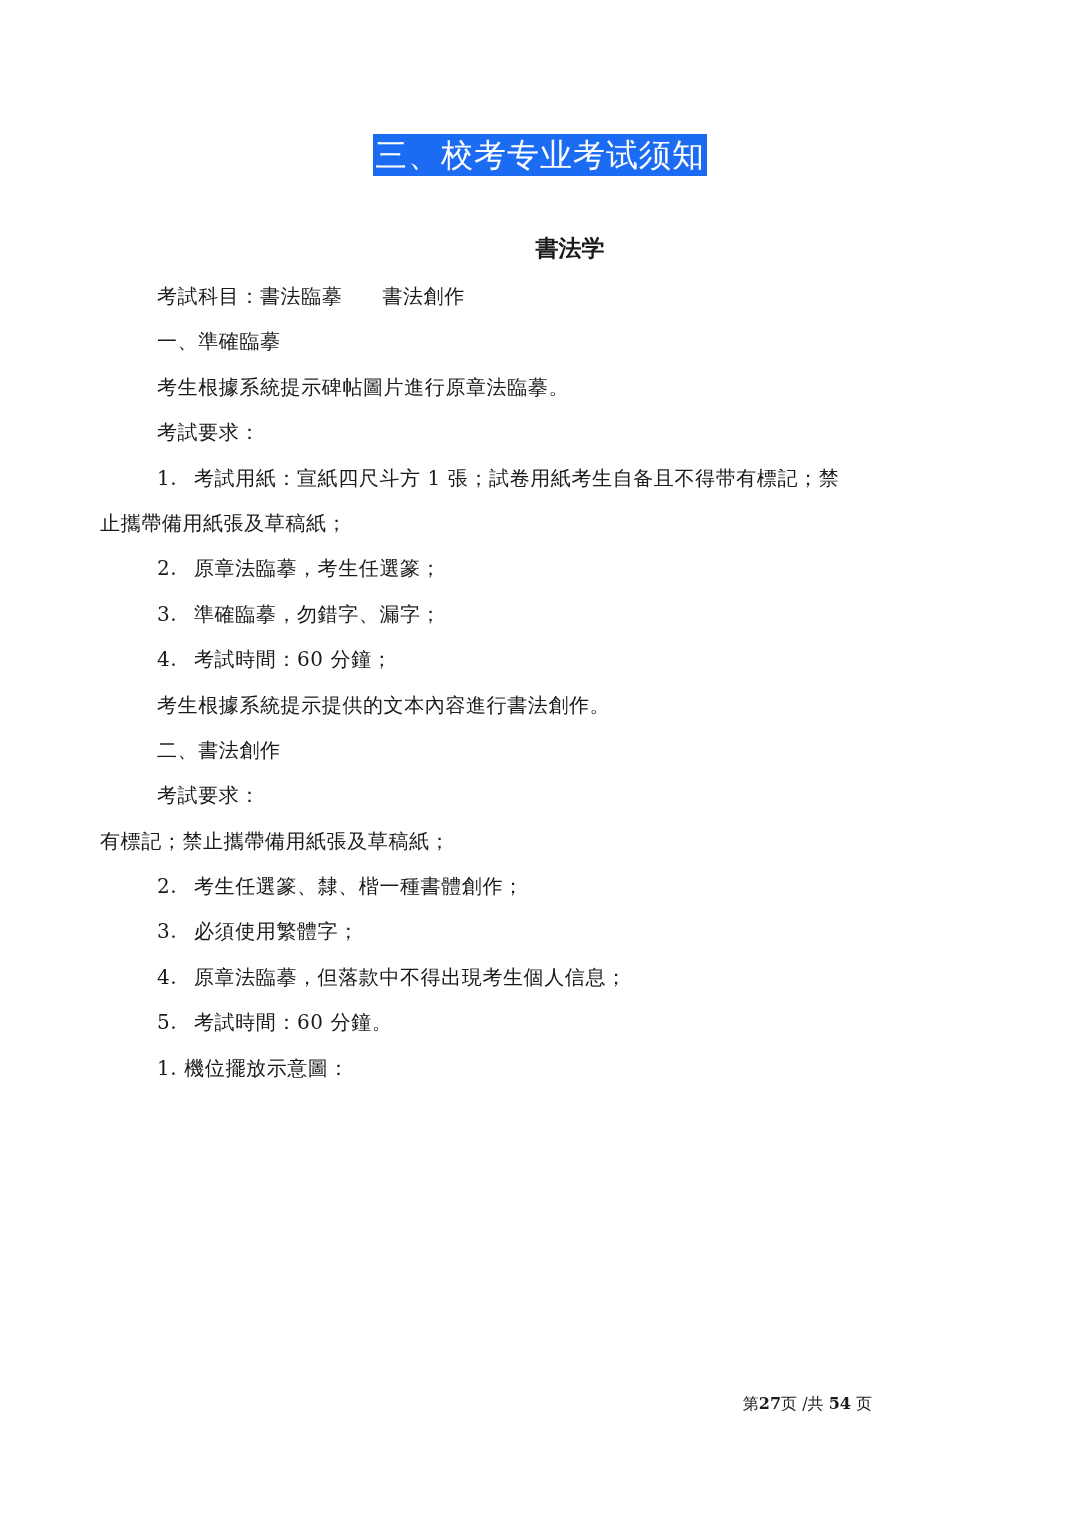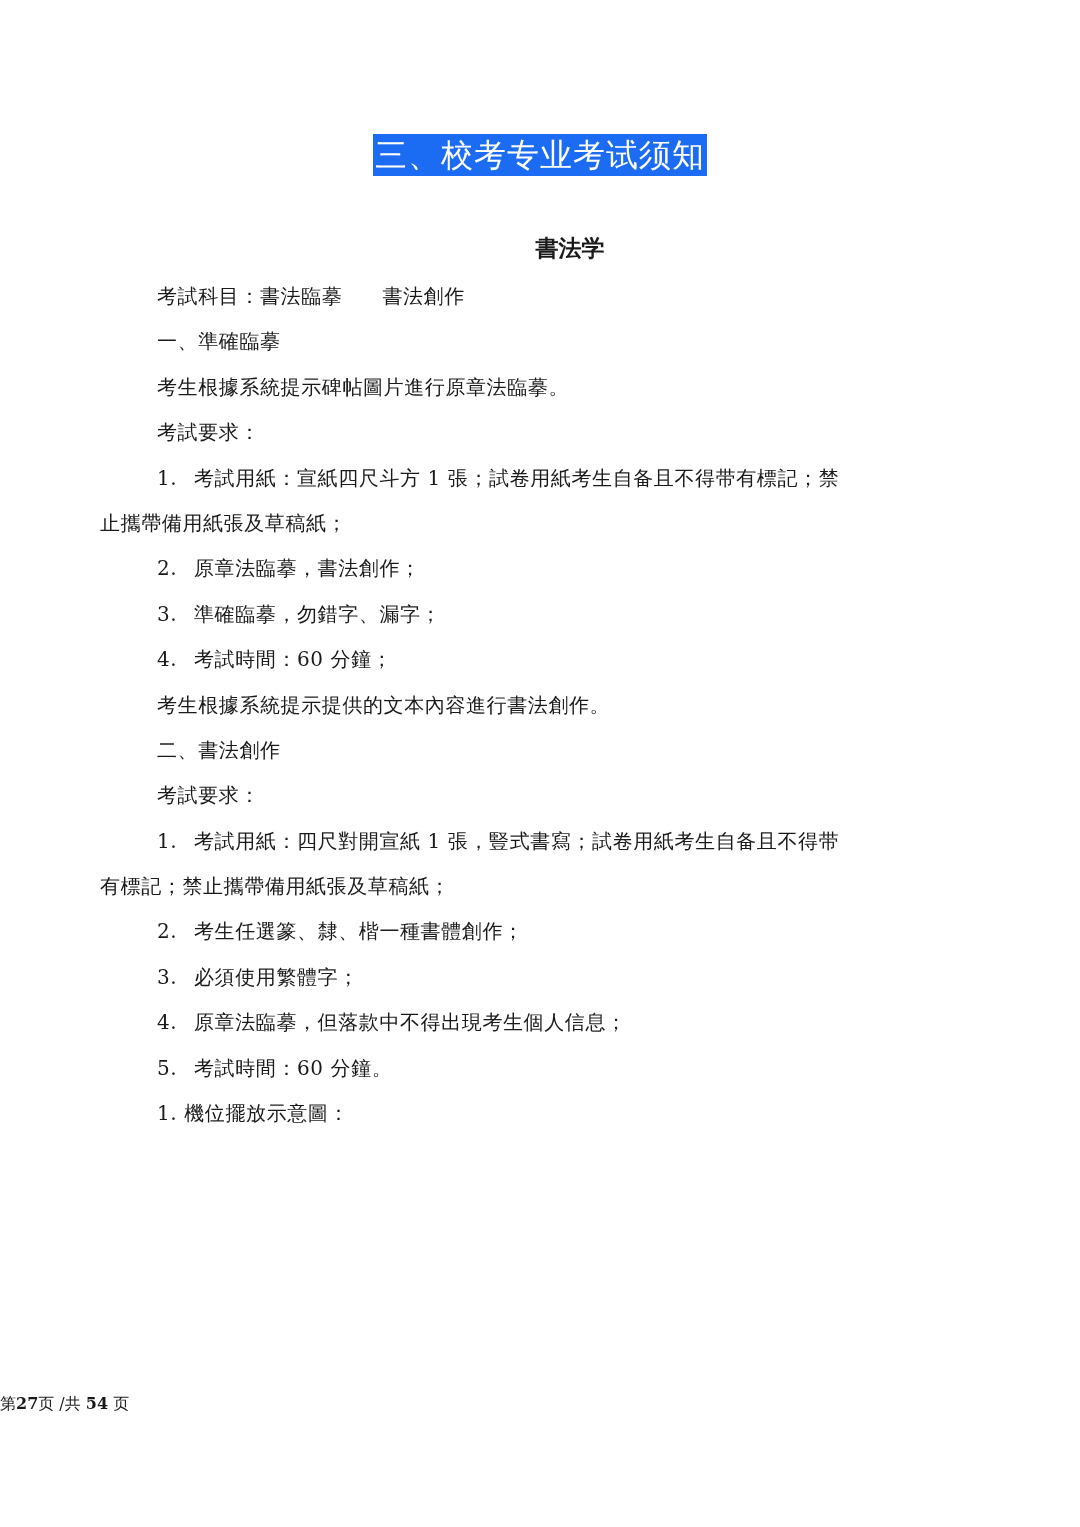--- a/index.html
+++ b/index.html
@@ -61,21 +61,21 @@
     .item-num {
       display: inline-block;
       width: 37px;
     }
     .gap { display: inline-block; width: 40px; }
     .footer {
       position: absolute;
       top: 1393px;
       left: 0;
       width: 872px;
-      text-align: left;
+      text-align: right;
       font-size: 16px;
       line-height: 22px;
       font-family: "DejaVu Serif", "Liberation Serif", serif;
     }
     .footer b { font-weight: bold; }
   </style>
 </head>
 <body>
 
 <div class="page-title-wrap">
@@ -93,36 +93,33 @@
   <div class="line indent">一、準確臨摹</div>
   <div class="line indent">考生根據系統提示碑帖圖片進行原章法臨摹。</div>
   <div class="line indent">考試要求：</div>
 
   <div class="line indent">
     <span class="item-num">1.</span><span>考試用紙：宣紙四尺斗方 1 張；試卷用紙考生自备且不得带有標記；禁</span>
   </div>
   <div class="line">止攜帶備用紙張及草稿紙；</div>
 
   <div class="line indent">
-    <span class="item-num">2.</span><span>原章法臨摹，書法創作；</span>
+    <span class="item-num">2.</span><span>原章法臨摹，考生任選篆；</span>
   </div>
   <div class="line indent">
     <span class="item-num">3.</span><span>準確臨摹，勿錯字、漏字；</span>
   </div>
   <div class="line indent">
     <span class="item-num">4.</span><span>考試時間：60 分鐘；</span>
   </div>
 
   <div class="line indent">考生根據系統提示提供的文本內容進行書法創作。</div>
   <div class="line indent">二、書法創作</div>
   <div class="line indent">考試要求：</div>
 
-  <div class="line indent">
-    <span class="item-num">1.</span><span>考試用紙：四尺對開宣紙 1 張，豎式書寫；試卷用紙考生自备且不得带</span>
-  </div>
   <div class="line">有標記；禁止攜帶備用紙張及草稿紙；</div>
 
   <div class="line indent">
     <span class="item-num">2.</span><span>考生任選篆、隸、楷一種書體創作；</span>
   </div>
   <div class="line indent">
     <span class="item-num">3.</span><span>必須使用繁體字；</span>
   </div>
   <div class="line indent">
     <span class="item-num">4.</span><span>原章法臨摹，但落款中不得出現考生個人信息；</span>

